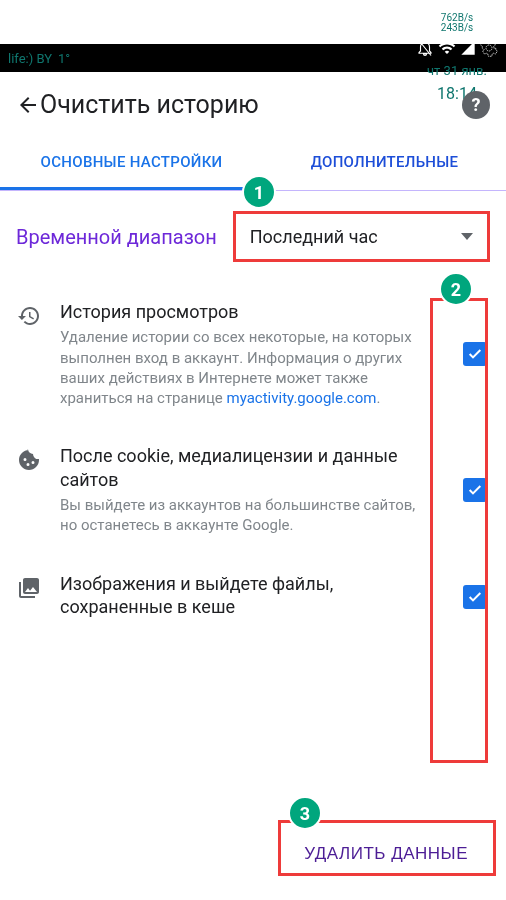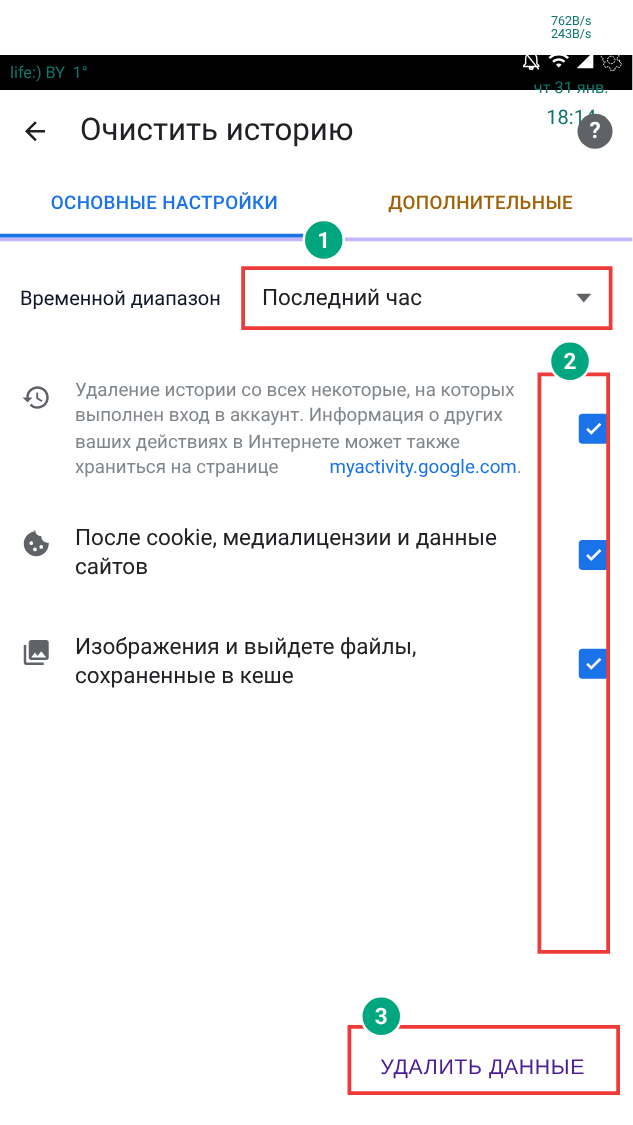--- a/index.html
+++ b/index.html
@@ -28,68 +28,67 @@
   .status-right { display: flex; align-items: center; gap: 6px; flex-direction: column; }
   .status-speed { font-size: 10px; line-height: 10px; text-align: right; }
   .status-icons { display: flex; align-items: center; gap: 4px; }
   .status-icons svg { fill: #fff; }
 
   
   .app-bar {
     display: flex;
     align-items: center;
     padding: 18px 16px;
-    gap: 24px;
   }
   .app-title {
     font-size: 25px;
     font-weight: 400;
     flex: 1;
   }
   .help-icon {
     width: 28px; height: 28px;
     border-radius: 50%;
     background: #5f6368;
     color: #fff;
     display: flex; align-items: center; justify-content: center;
     font-size: 18px;
     font-weight: bold;
   }
 
   
   .tabs {
     display: flex;
-    border-bottom: 3px solid #c4b5fd;
+    border-bottom: 1px solid #c4b5fd;
   }
   .tab {
     padding: 16px 8px;
     text-align: center;
     font-size: 15px;
     font-weight: 500;
     letter-spacing: 0.3px;
-    color: #a16207;
+    color: #1d4ed8;
     cursor: pointer;
   }
   .tab.active {
     color: #1a73e8;
     border-bottom: 3px solid #1a73e8;
     width: 52%;
   }
   .tab.inactive { width: 48%; }
 
   
   .time-row {
     display: flex;
     align-items: center;
     padding: 20px 16px;
     gap: 16px;
   }
   .time-label {
-    font-size: 16px;
-    color: #0f172a;
+    font-size: 20px;
+    color: #6d28d9;
     flex: 0 0 auto;
   }
   .dropdown {
     flex: 1;
     display: flex;
     align-items: center;
     justify-content: space-between;
     padding: 12px 14px;
     font-size: 18px;
     color: #202124;
@@ -114,21 +113,21 @@
     width: 26px;
     flex: 0 0 26px;
     margin-top: 4px;
     display: flex;
     justify-content: center;
   }
   .item-icon svg { fill: #5f6368; }
   .item-content { flex: 1; padding-right: 8px; }
   .item-title { font-size: 18px; color: #202124; margin-bottom: 4px; line-height: 1.3; }
   .item-desc { font-size: 15px; color: #80868b; line-height: 1.35; }
-  .item-desc .link { color: #1a73e8; margin-left: 37px; }
+  .item-desc .link { color: #1a73e8; }
   .checkbox-wrap {
     flex: 0 0 30px;
     display: flex;
     align-items: center;
     justify-content: center;
     align-self: center;
   }
   .checkbox {
     width: 24px; height: 24px;
     background: #1a73e8;
@@ -232,20 +231,21 @@
   </div>
 </div>
 
 <div class="item">
   <div class="item-icon">
     <svg width="24" height="24" viewBox="0 0 24 24">
         <path d="M13 3c-4.97 0-9 4.03-9 9H1l3.89 3.89.07.14L9 12H6c0-3.87 3.13-7 7-7s7 3.13 7 7-3.13 7-7 7c-1.93 0-3.68-.79-4.94-2.06l-1.42 1.42C8.27 19.99 10.51 21 13 21c4.97 0 9-4.03 9-9s-4.03-9-9-9zm-1 5v5l4.28 2.54.72-1.21-3.5-2.08V8H12z"></path>
       </svg>
   </div>
   <div class="item-content">
+    <div class="item-title">История просмотров</div>
     <div class="item-desc">
       <span>Удаление истории со всех некоторые, на которых выполнен вход в аккаунт. Информация о других ваших действиях в Интернете может также храниться на странице </span><span class="link">myactivity.google.com</span><span>.</span>
     </div>
   </div>
   <div class="checkbox-wrap">
     <div class="checkbox">
       <svg width="16" height="16" viewBox="0 0 24 24">
           <polyline points="4 12 9 17 20 6"></polyline>
         </svg>
     </div>
@@ -253,20 +253,21 @@
 </div>
 
 <div class="item">
   <div class="item-icon">
     <svg width="24" height="24" viewBox="0 0 24 24">
         <path d="M12 2C6.48 2 2 6.48 2 12s4.48 10 10 10 10-4.48 10-10c0-.34-.02-.67-.05-1A5 5 0 0116 6a5 5 0 01-5-5c-.33-.03-.66-.05-1-.05zM8 13a1.5 1.5 0 110-3 1.5 1.5 0 010 3zm3 5a1.5 1.5 0 110-3 1.5 1.5 0 010 3zm5-2a1.5 1.5 0 110-3 1.5 1.5 0 010 3z"></path>
       </svg>
   </div>
   <div class="item-content">
     <div class="item-title">После cookie, медиалицензии и данные сайтов</div>
+    <div class="item-desc">Вы выйдете из аккаунтов на большинстве сайтов, но останетесь в аккаунте Google.</div>
   </div>
   <div class="checkbox-wrap">
     <div class="checkbox">
       <svg width="16" height="16" viewBox="0 0 24 24">
           <polyline points="4 12 9 17 20 6"></polyline>
         </svg>
     </div>
   </div>
 </div>
 

